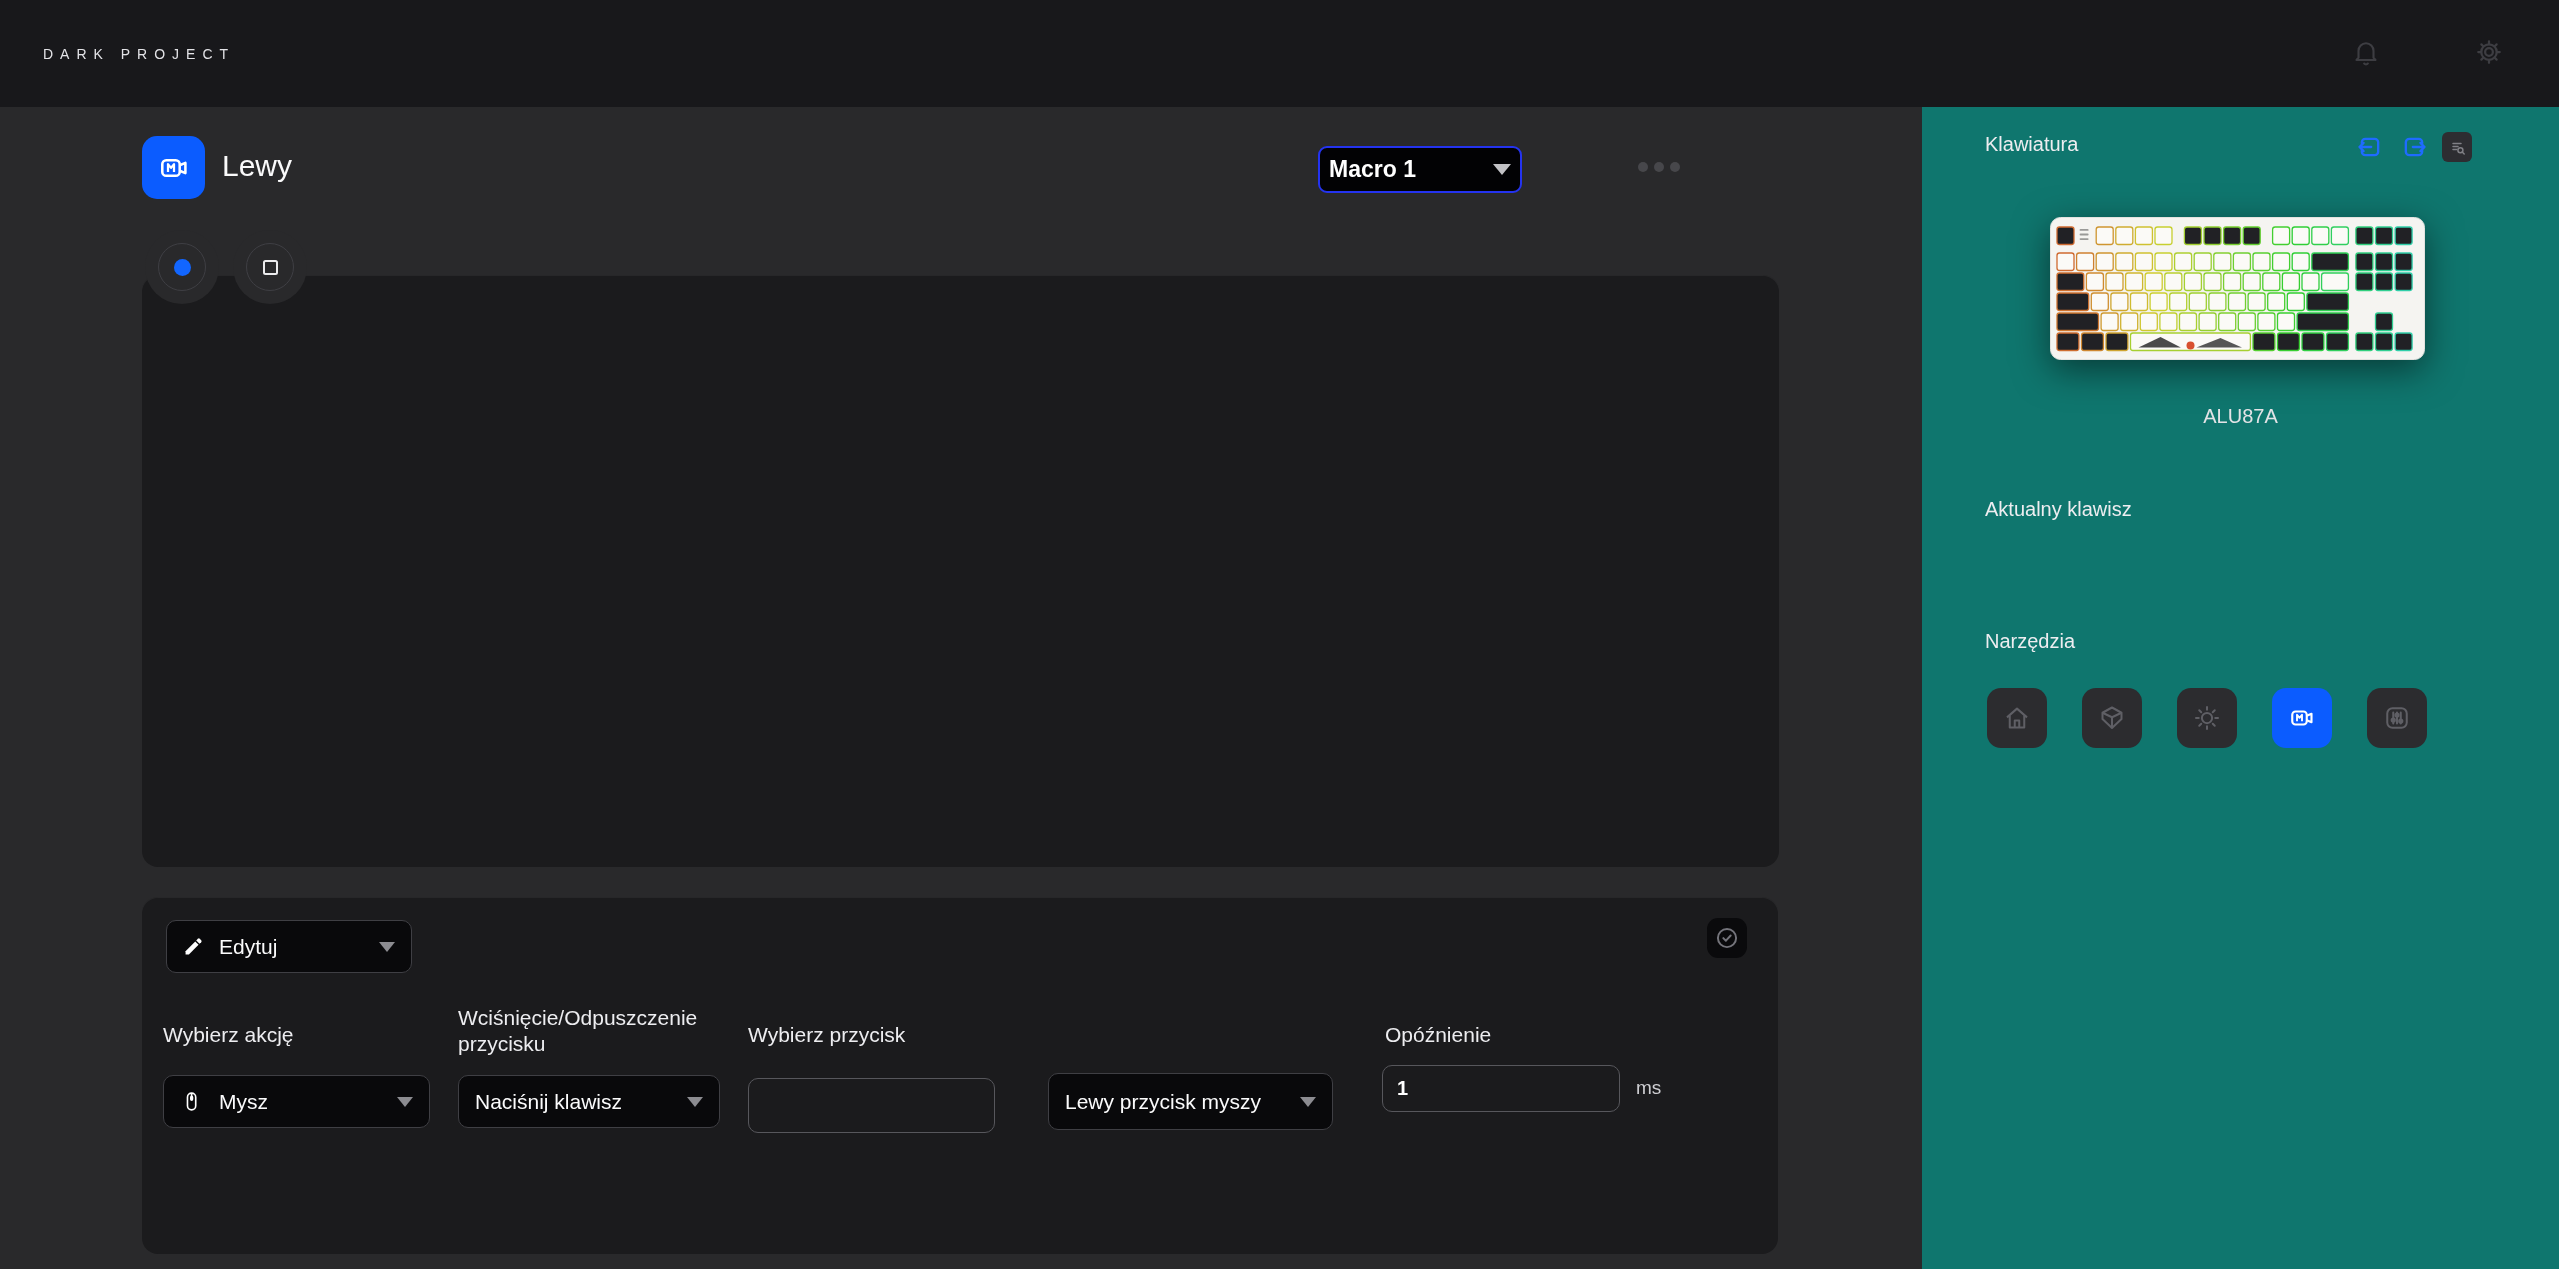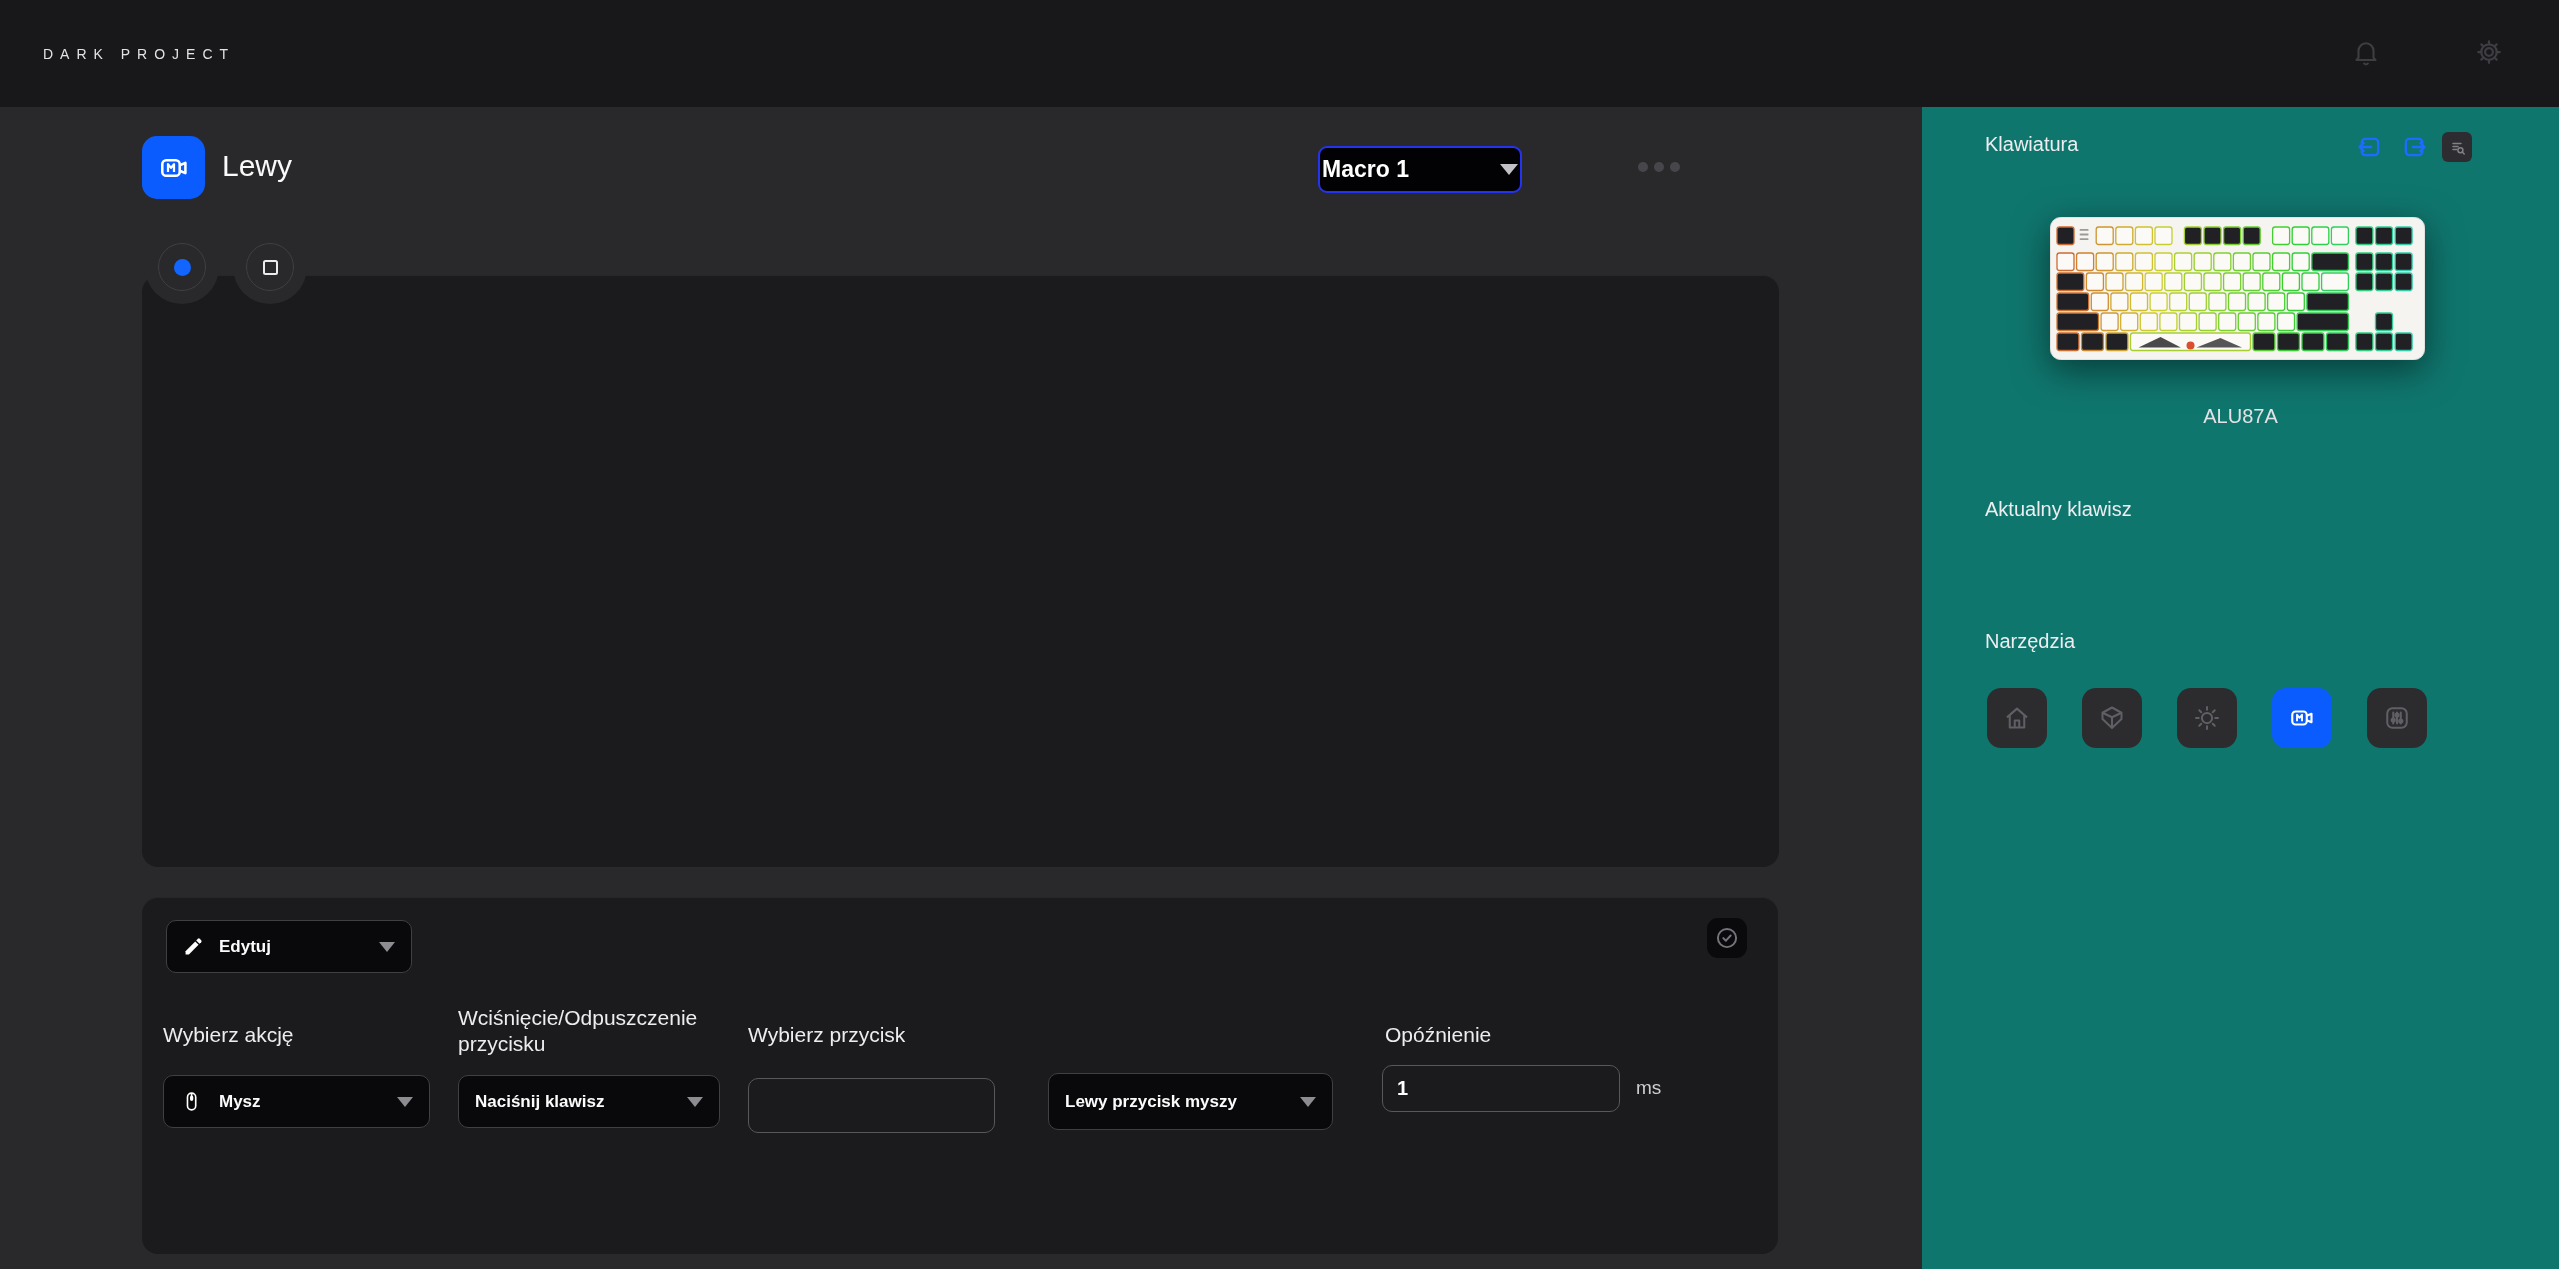--- a/index.html
+++ b/index.html
@@ -11,39 +11,39 @@
     font-size:14px;letter-spacing:7px;font-weight:500;color:#e3e3e7;}
   .top-icon{position:absolute;top:37px;width:30px;height:30px;color:#3d3d42;cursor:pointer}
   .top-icon svg{width:100%;height:100%}
   
   .main{position:absolute;left:0;top:107px;width:1922px;height:1162px;background:#29292b;}
   .page-icon{position:absolute;left:142px;top:29px;width:63px;height:63px;border-radius:15px;
     background:#0b5cff;display:flex;align-items:center;justify-content:center;color:#fff}
   .page-title{position:absolute;left:222px;top:42px;font-size:30px;font-weight:500;color:#fafafb}
   .macro-select{position:absolute;left:1318px;top:39px;width:204px;height:47px;background:#020204;
     border:2px solid #2433f0;border-radius:9px;display:flex;align-items:center;justify-content:space-between;
-    padding:0 2px;cursor:pointer}
+    padding:0 9px;cursor:pointer}
   .macro-select .val{font-size:23px;font-weight:700;color:#fff}
   .caret{width:0;height:0;border-left:9px solid transparent;border-right:9px solid transparent;
     border-top:11px solid #c2c2c6}
   .dots{position:absolute;left:1638px;top:55px;display:flex;gap:6px;cursor:pointer}
   .dots i{width:10px;height:10px;border-radius:50%;background:#47474b}
   
   .rec-btn{position:absolute;top:136px;width:48px;height:48px;border-radius:50%;background:#29292b;
     border:1px solid #3f3f44;box-shadow:0 0 0 13px #29292b;z-index:3;display:flex;align-items:center;
     justify-content:center;cursor:pointer}
   .rec-dot{width:17px;height:17px;border-radius:50%;background:#1266ff}
   .stop-sq{width:15px;height:15px;border:2.2px solid #ececee;border-radius:2.5px}
   .panel{position:absolute;background:#1b1b1d;border-radius:16px;box-shadow:inset 0 1px 0 rgba(255,255,255,.055)}
   .canvas{left:142px;top:168px;width:1637px;height:592px;z-index:1}
   .editor{left:142px;top:790px;width:1636px;height:357px;z-index:2}
   
   .dd{background:#09090b;border:1px solid #3f3f44;border-radius:10px;display:flex;align-items:center;
     padding:0 16px;cursor:pointer}
-  .dd .val{font-size:17px;font-weight:700;color:#fbfbfc;white-space:nowrap}
+  .dd .val{font-size:21px;font-weight:400;color:#fbfbfc;white-space:nowrap}
   .dd .caret{margin-left:auto;border-left-width:8px;border-right-width:8px;border-top:10px solid #8c8c91}
   .edit-dd{position:absolute;left:24px;top:23px;width:246px;height:53px;gap:15px}
   .check-btn{position:absolute;left:1565px;top:21px;width:40px;height:40px;border-radius:11px;
     background:#0a0a0c;display:flex;align-items:center;justify-content:center;color:#74747b;cursor:pointer}
   .flabel{position:absolute;font-size:21px;color:#ededf0;line-height:26px}
   .tinput{position:absolute;background:transparent;border:1px solid #57575c;border-radius:10px;
     color:#fff;font-size:20px;font-weight:700;padding:0 14px;outline:none;
     font-family:"Liberation Sans","DejaVu Sans",sans-serif}
   .ms{position:absolute;left:1494px;top:180px;font-size:19px;color:#cfcfd3}
   

